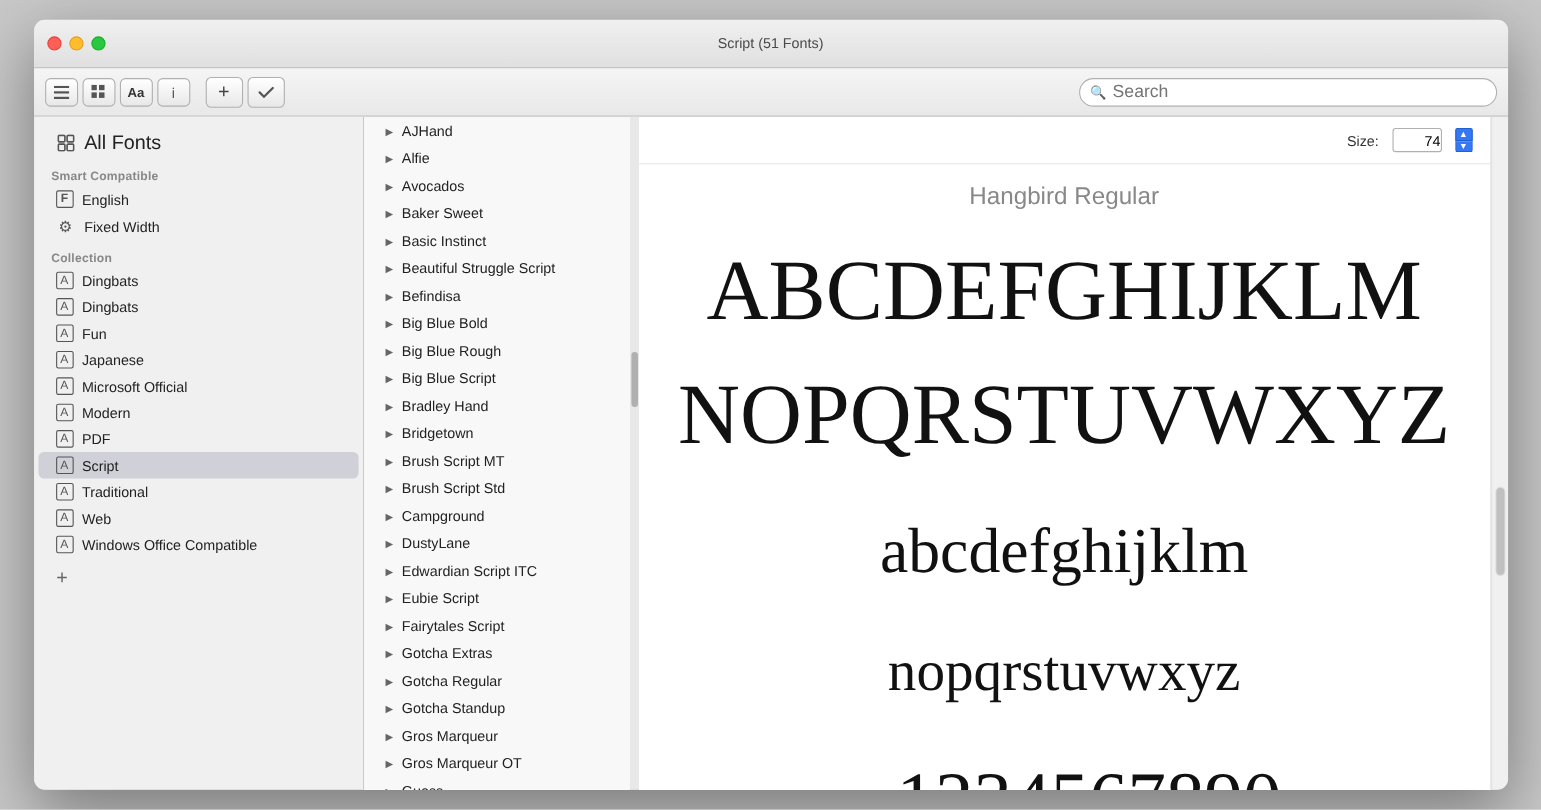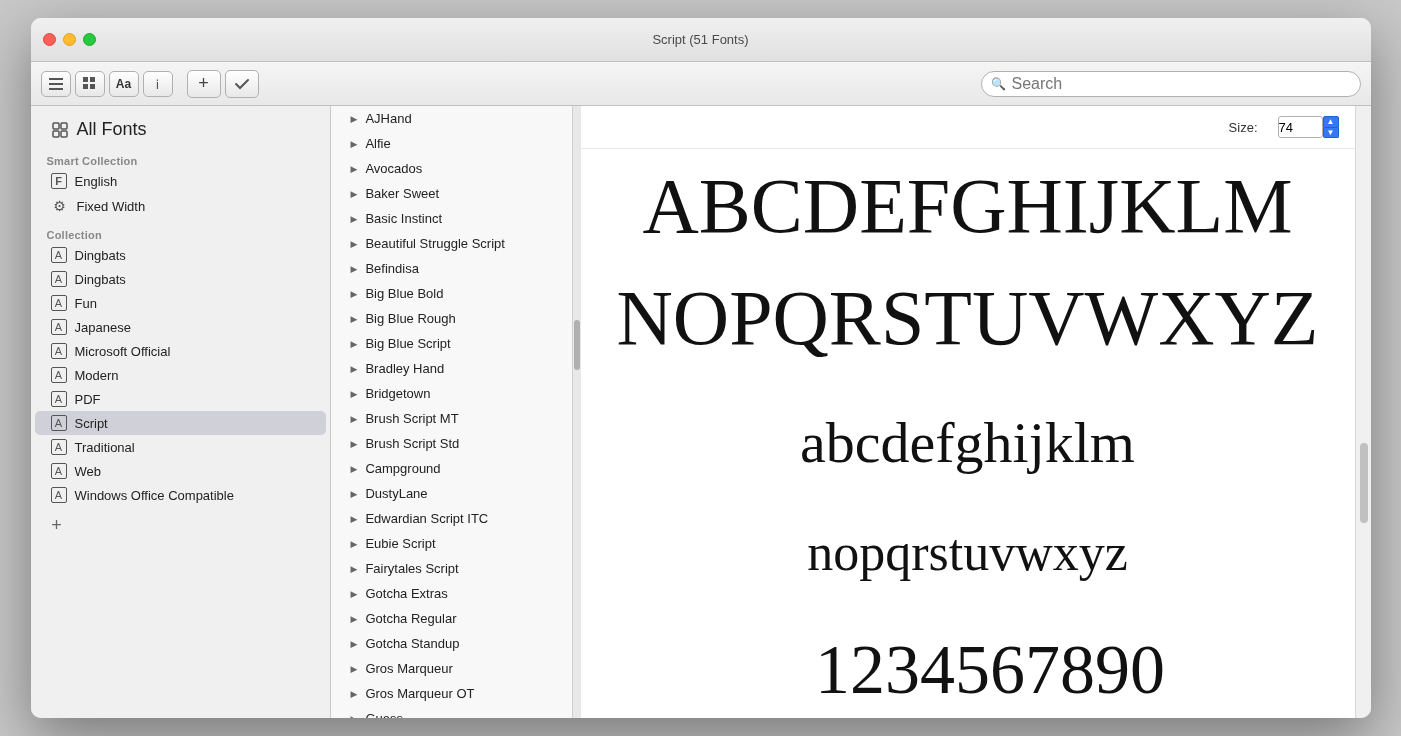--- a/index.html
+++ b/index.html
@@ -219,35 +219,34 @@
       position: relative;
       display: flex;
       flex-direction: column;
     }
     .preview-header {
       display: flex;
       justify-content: flex-end;
       align-items: center;
       padding: 10px 16px;
       border-bottom: 1px solid #e8e8e8;
-      gap: 0;
+      gap: 12px;
     }
     .size-label {
       font-size: 13px;
       color: #333;
     }
     .size-input {
       width: 45px;
       height: 22px;
       border: 1px solid #b0b0b0;
       border-radius: 3px;
       background: #fff;
-      text-align: left;
+      text-align: right;
       font-size: 13px;
-      margin-left: 20px;
     }
     .preview-font-name {
       text-align: center;
       font-size: 22px;
       color: #888;
       font-weight: 300;
       padding: 16px;
       font-family: -apple-system, sans-serif;
     }
     .preview-content {
@@ -356,21 +355,21 @@
           <svg width="16" height="16" viewBox="0 0 16 16">
             <rect x="1" y="1" width="6" height="6" rx="1" fill="none" stroke="#555" stroke-width="1.5"></rect>
             <rect x="9" y="1" width="6" height="6" rx="1" fill="none" stroke="#555" stroke-width="1.5"></rect>
             <rect x="1" y="9" width="6" height="6" rx="1" fill="none" stroke="#555" stroke-width="1.5"></rect>
             <rect x="9" y="9" width="6" height="6" rx="1" fill="none" stroke="#555" stroke-width="1.5"></rect>
           </svg>
         </span>
         <span>All Fonts</span>
       </div>
 
-      <div class="sidebar-section-label">Smart Collection</div>
+      <div class="sidebar-section-label">Smart Compatible</div>
 
       <div class="sidebar-item">
         <span class="sidebar-icon" style="font-size:11px; font-weight:bold; border:1.5px solid #555; width:16px; height:16px; border-radius:2px; display:flex; align-items:center; justify-content:center;">F</span>
         <span>English</span>
       </div>
       <div class="sidebar-item">
         <span class="sidebar-icon">⚙</span>
         <span>Fixed Width</span>
       </div>
 
@@ -543,20 +542,21 @@
 
           <div class="preview-header">
             <span class="size-label">Size:</span>
             <input class="size-input" type="text" value="74" style="">
             <div style="display:flex; flex-direction:column; width:16px; height:22px;">
               <div style="flex:1; background:#3478f6; display:flex; align-items:center; justify-content:center; border-radius:2px 2px 0 0; border:1px solid #2060d0; cursor:pointer; color:white; font-size:8px;">▲</div>
               <div style="flex:1; background:#3478f6; display:flex; align-items:center; justify-content:center; border-radius:0 0 2px 2px; border:1px solid #2060d0; border-top:none; cursor:pointer; color:white; font-size:8px;">▼</div>
             </div>
           </div>
 
+          <div class="preview-font-name">Hangbird Regular</div>
 
           <div class="preview-content">
             <div class="preview-text preview-uppercase-large">ABCDEFGHIJKLM</div>
             <div class="preview-text preview-uppercase-large">NOPQRSTUVWXYZ</div>
             <div style="height:8px;"></div>
             <div class="preview-text preview-lowercase-large">abcdefghijklm</div>
             <div style="height:8px;"></div>
             <div class="preview-text preview-lowercase-small">nopqrstuvwxyz</div>
             <div style="height:8px;"></div>
             <div class="preview-text preview-numbers">1234567890</div>

